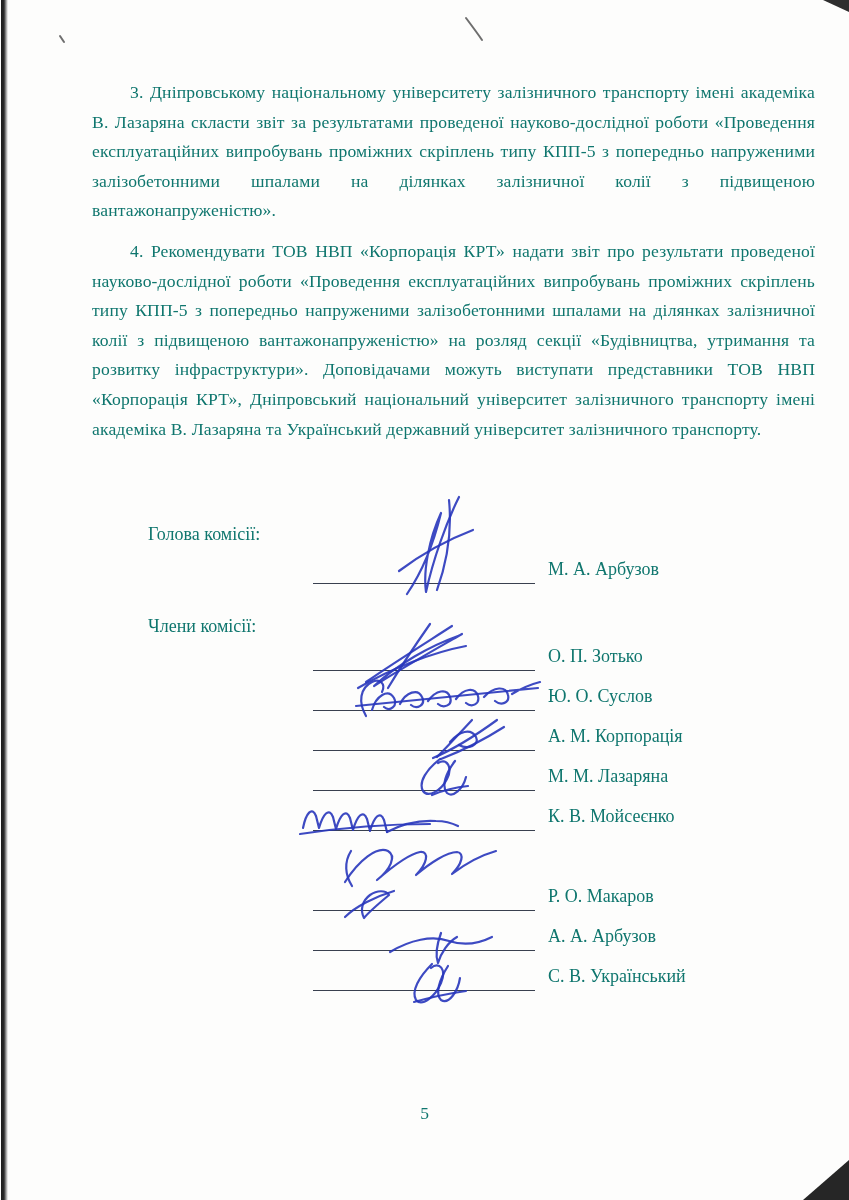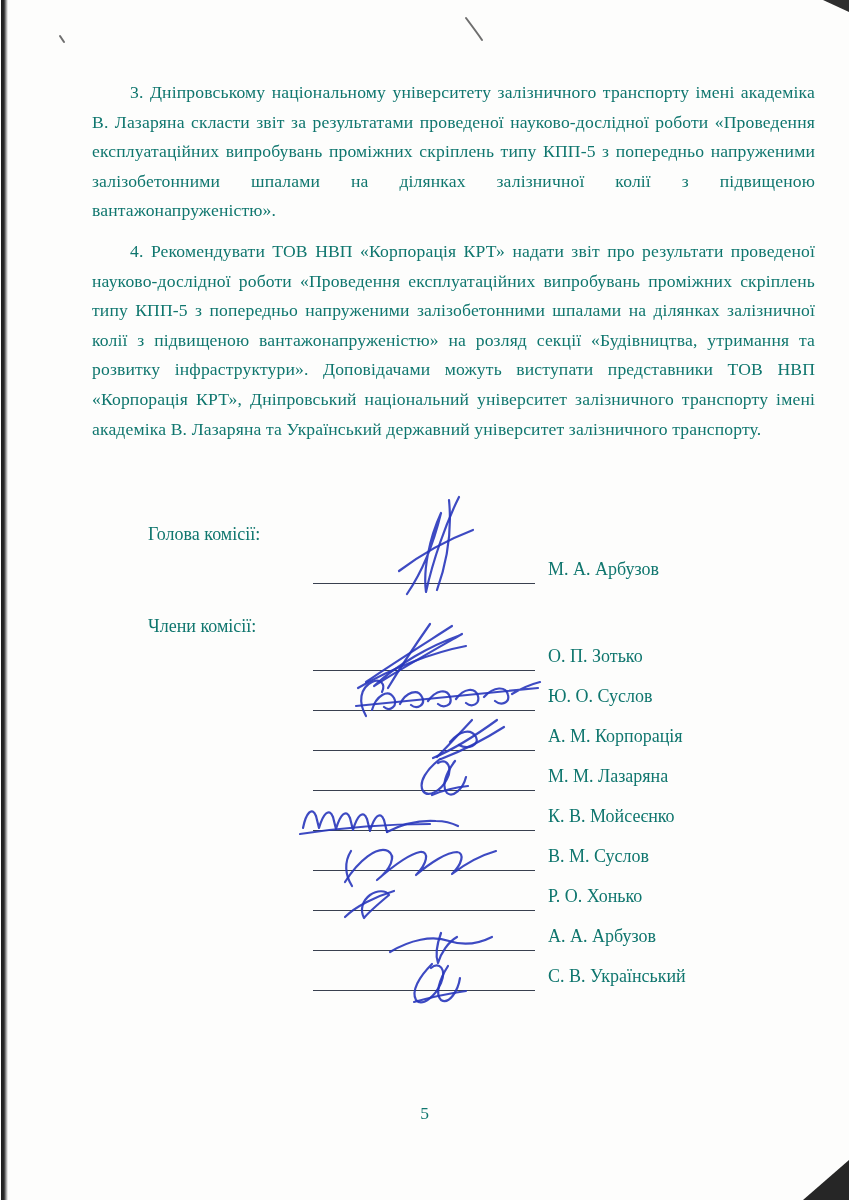--- a/index.html
+++ b/index.html
@@ -146,27 +146,23 @@
     <div class="name">А. М. Корпорація</div>
   </div>
   <div class="sig-row" style="top:764px">
     <div class="line"></div>
     <div class="name">М. М. Лазаряна</div>
   </div>
   <div class="sig-row" style="top:804px">
     <div class="line"></div>
     <div class="name">К. В. Мойсеєнко</div>
   </div>
-  <div class="sig-row" style="top:844px">
-    <div class="line"></div>
-    <div class="name">В. М. Суслов</div>
-  </div>
   <div class="sig-row" style="top:884px">
     <div class="line"></div>
-    <div class="name">Р. О. Хонько</div>
+    <div class="name">Р. О. Макаров</div>
   </div>
   <div class="sig-row" style="top:924px">
     <div class="line"></div>
     <div class="name">А. А. Арбузов</div>
   </div>
   <div class="sig-row" style="top:964px">
     <div class="line"></div>
     <div class="name">С. В. Український</div>
   </div>
 

